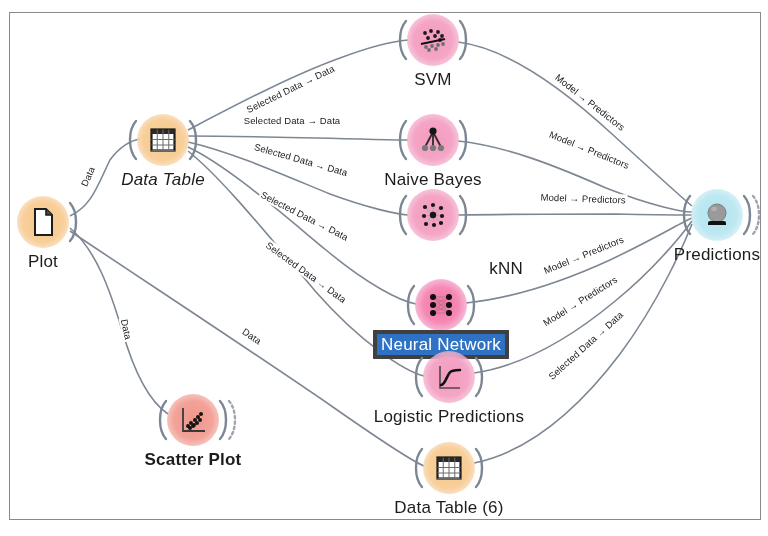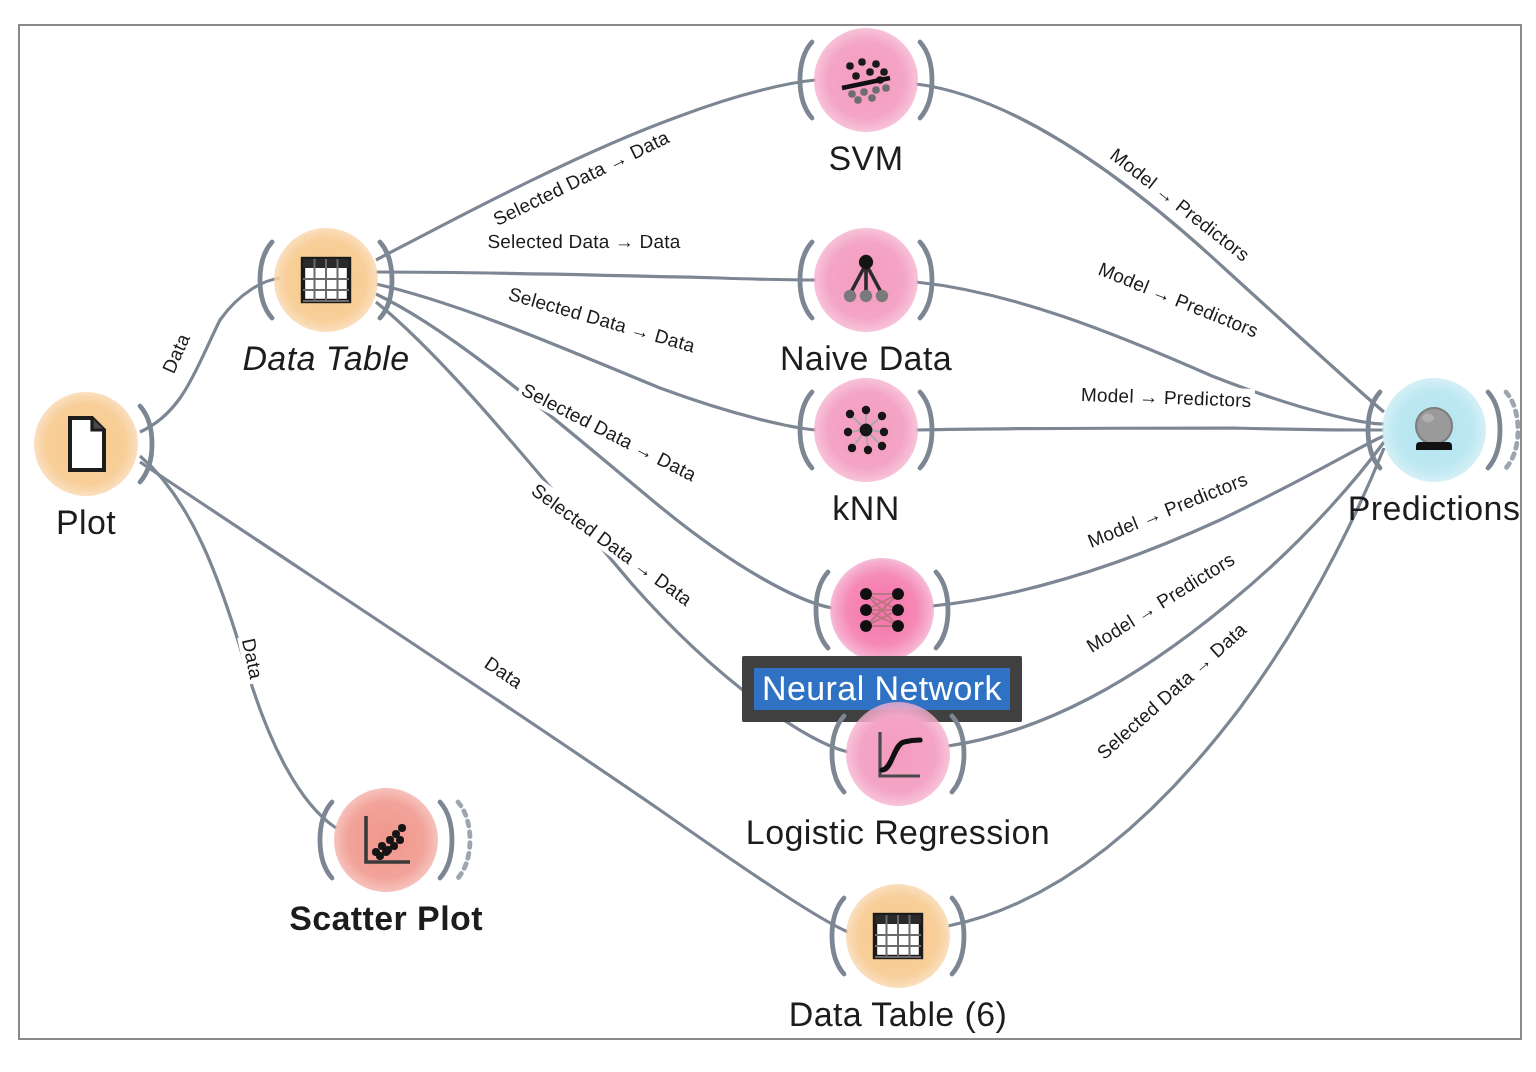--- a/index.html
+++ b/index.html
@@ -60,21 +60,21 @@
     white-space:nowrap;
     letter-spacing:.2px;
   }
   .caption.sel{
     left:-90px;
   }
   .caption.sel span{
     background:#2f72c4;
     color:#ffffff;
     padding:1px 4px;
-    border:6px solid #404040;
+    border:4px solid #404040;
     border-radius:1px;
   }
   .sock{position:absolute;pointer-events:none;}
 </style>
 </head>
 <body>
 
 <div id="stage">
   <div id="canvas"></div>
 
@@ -250,21 +250,21 @@
           <div class="glyph"><svg viewBox="0 0 34 34" width="34" height="34">
               <line x1="17" y1="9" x2="9" y2="24" stroke="#2a2a2a" stroke-width="1.8"></line>
               <line x1="17" y1="9" x2="17" y2="24" stroke="#2a2a2a" stroke-width="1.8"></line>
               <line x1="17" y1="9" x2="25" y2="24" stroke="#2a2a2a" stroke-width="1.8"></line>
               <circle cx="17" cy="8" r="3.6" fill="#141414"></circle>
               <circle cx="9" cy="25" r="3.1" fill="#7a7a7a"></circle>
               <circle cx="17" cy="25" r="3.1" fill="#7a7a7a"></circle>
               <circle cx="25" cy="25" r="3.1" fill="#7a7a7a"></circle>
             </svg></div>
         </div>
-        <div class="caption" style="top: 30px;"><span>Naive Data</span></div>
+        <div class="caption" style="top: 30px;"><span>Naive Bayes</span></div>
       </div>
       <div class="node" style="left: 433px; top: 215px;">
         <svg viewBox="0 0 14 44" width="14" height="44" class="sock" style="left: -38px; top: -22px;">
           <path d="M11 3 C 3 12 3 32 11 41" fill="none" stroke="#7d8794" stroke-width="2.4" stroke-linecap="round"></path>
         </svg>
         <svg viewBox="0 0 14 44" width="14" height="44" class="sock" style="left: 24px; top: -22px;">
           <path d="M3 3 C 11 12 11 32 3 41" fill="none" stroke="#7d8794" stroke-width="2.4" stroke-linecap="round"></path>
         </svg>
         <div class="bubble pink">
           <div class="glyph"><svg viewBox="0 0 34 34" width="34" height="34">
@@ -280,21 +280,21 @@
               <circle cx="26" cy="18" r="2.1" fill="#161616"></circle>
               <line x1="17" y1="17" x2="10" y2="26" stroke="#a9a9a9" stroke-width="0.9"></line>
               <circle cx="10" cy="26" r="2.1" fill="#161616"></circle>
               <line x1="17" y1="17" x2="18" y2="27" stroke="#a9a9a9" stroke-width="0.9"></line>
               <circle cx="18" cy="27" r="2.1" fill="#161616"></circle>
               <line x1="17" y1="17" x2="25" y2="25" stroke="#a9a9a9" stroke-width="0.9"></line>
               <circle cx="25" cy="25" r="2.1" fill="#161616"></circle>
               <circle cx="17" cy="17" r="3.2" fill="#161616"></circle>
             </svg></div>
         </div>
-        <div class="caption" style="top: 30px;"><span>kNN</span></div>
+        <div class="caption" style="top: 44px; text-align: right;"><span>kNN</span></div>
       </div>
       <div class="node" style="left: 441px; top: 305px;">
         <svg viewBox="0 0 14 44" width="14" height="44" class="sock" style="left: -38px; top: -22px;">
           <path d="M11 3 C 3 12 3 32 11 41" fill="none" stroke="#7d8794" stroke-width="2.4" stroke-linecap="round"></path>
         </svg>
         <svg viewBox="0 0 14 44" width="14" height="44" class="sock" style="left: 24px; top: -22px;">
           <path d="M3 3 C 11 12 11 32 3 41" fill="none" stroke="#7d8794" stroke-width="2.4" stroke-linecap="round"></path>
         </svg>
         <div class="bubble pink-sel">
           <div class="glyph"><svg viewBox="0 0 34 34" width="34" height="34">
@@ -323,21 +323,21 @@
         </svg>
         <svg viewBox="0 0 14 44" width="14" height="44" class="sock" style="left: 24px; top: -22px;">
           <path d="M3 3 C 11 12 11 32 3 41" fill="none" stroke="#7d8794" stroke-width="2.4" stroke-linecap="round"></path>
         </svg>
         <div class="bubble pink">
           <div class="glyph"><svg viewBox="0 0 34 34" width="34" height="34">
               <path d="M8 6 v22 h20" fill="none" stroke="#4a4a4a" stroke-width="1.6"></path>
               <path d="M9 25 C 14 25 15 12 20 11 C 24 10 26 10 28 10" fill="none" stroke="#101010" stroke-width="2.6" stroke-linecap="round"></path>
             </svg></div>
         </div>
-        <div class="caption" style="top: 30px;"><span>Logistic Regression</span></div>
+        <div class="caption" style="top: 30px;"><span>Logistic Predictions</span></div>
       </div>
       <div class="node" style="left: 449px; top: 468px;">
         <svg viewBox="0 0 14 44" width="14" height="44" class="sock" style="left: -38px; top: -22px;">
           <path d="M11 3 C 3 12 3 32 11 41" fill="none" stroke="#7d8794" stroke-width="2.4" stroke-linecap="round"></path>
         </svg>
         <svg viewBox="0 0 14 44" width="14" height="44" class="sock" style="left: 24px; top: -22px;">
           <path d="M3 3 C 11 12 11 32 3 41" fill="none" stroke="#7d8794" stroke-width="2.4" stroke-linecap="round"></path>
         </svg>
         <div class="bubble orange">
           <div class="glyph"><svg viewBox="0 0 34 34" width="34" height="34">

